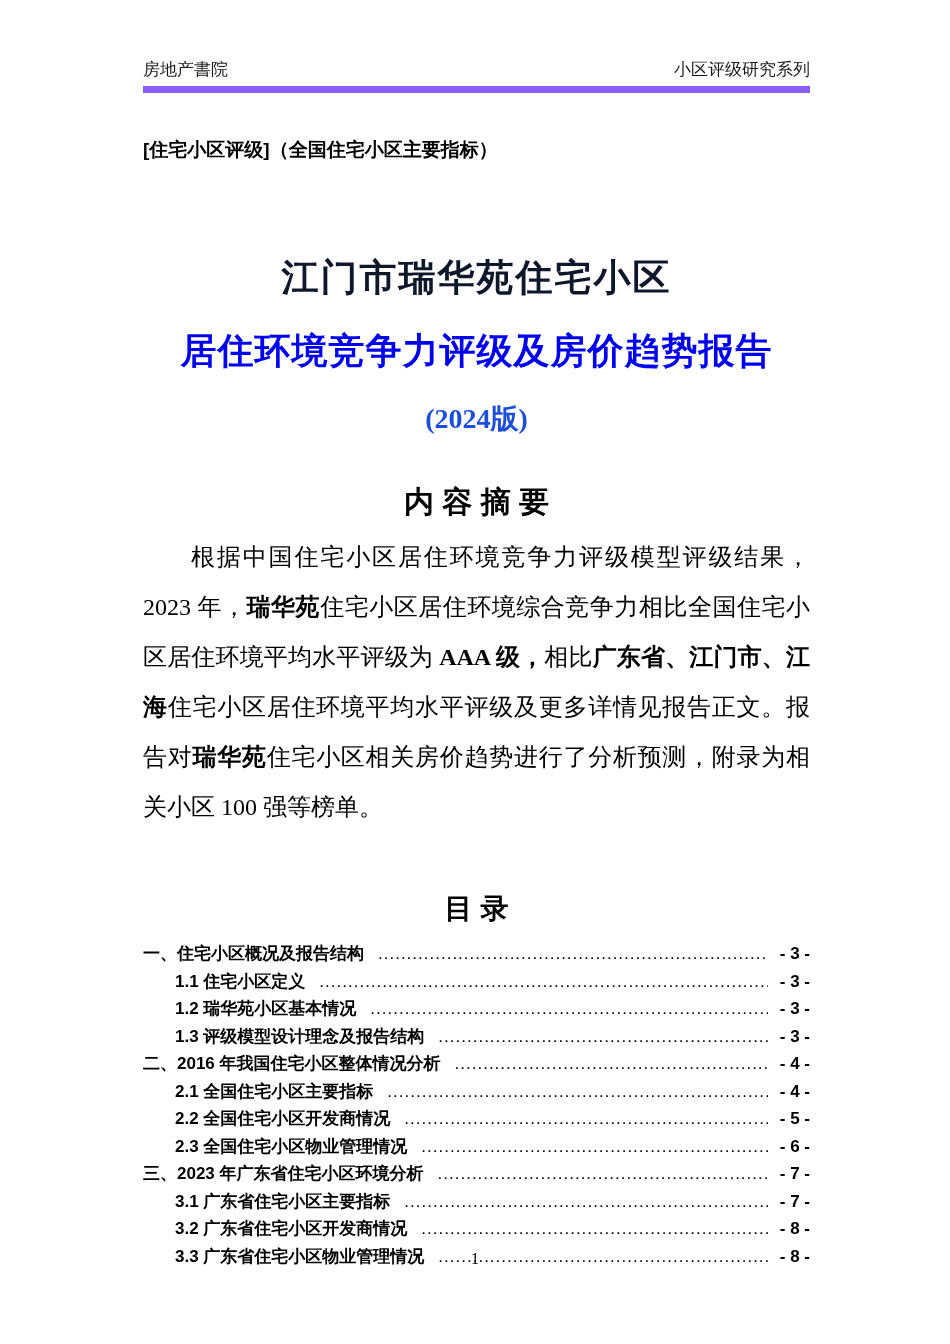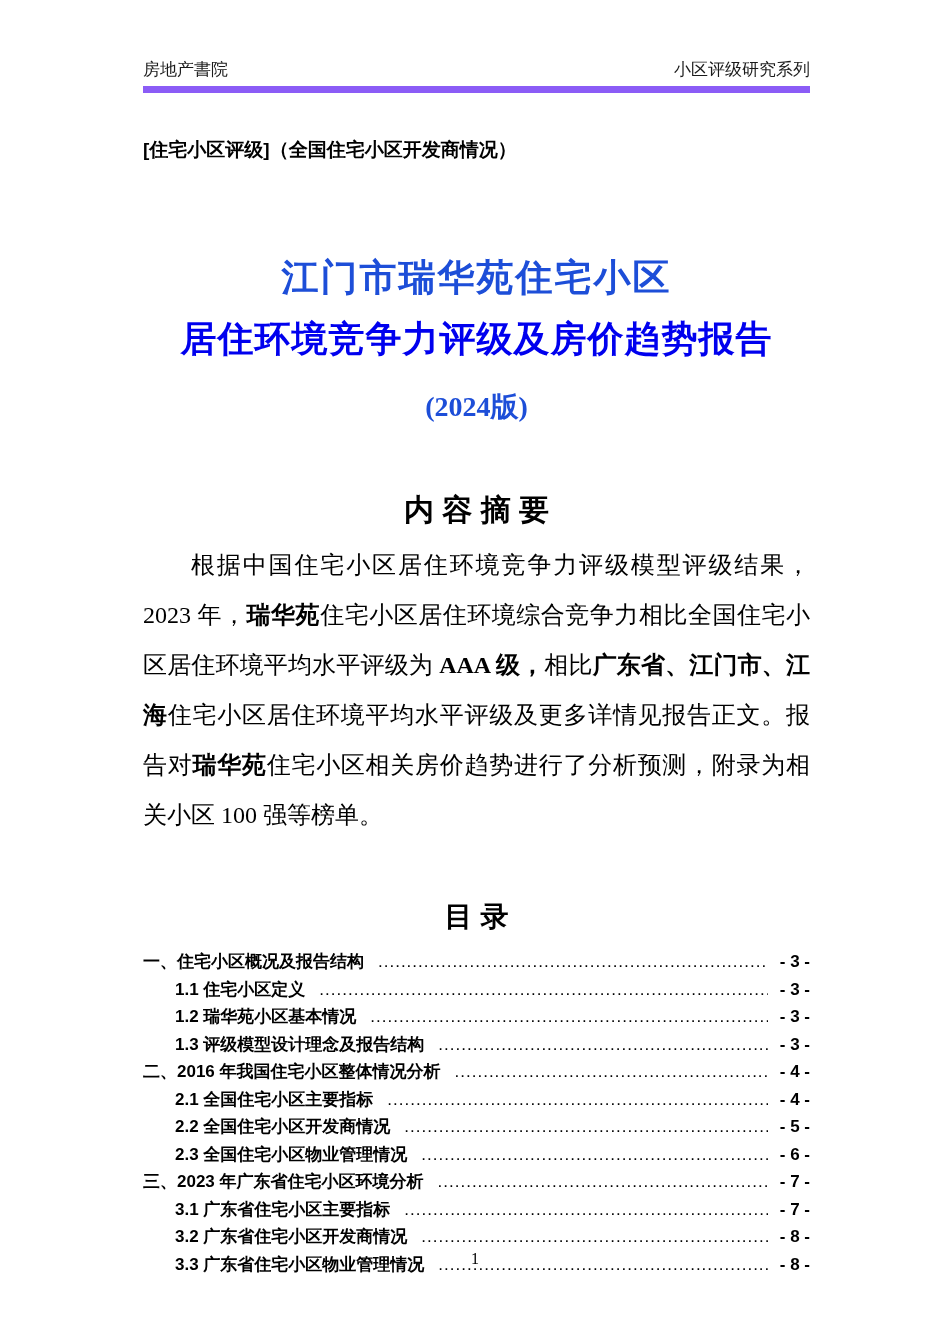--- a/index.html
+++ b/index.html
@@ -28,25 +28,25 @@
   
   .bracket-line {
     margin-top: 44px;
     font-family: "Liberation Sans", sans-serif;
     font-weight: bold;
     font-size: 19px;
   }
   
   .title-block { margin-top: 90px; text-align: center; font-weight: bold; }
   .title-line1 { font-size: 37px; letter-spacing: 2px; }
-  .title-line2 { font-size: 36px; margin-top: 12px; letter-spacing: 1px; text-align: center; }
+  .title-line2 { font-size: 36px; margin-top: 24px; letter-spacing: 1px; text-align: center; }
   .title-edition { font-size: 28px; margin-top: 24px; }
   
   .summary-heading {
-    margin-top: 64px;
+    margin-top: 44px;
     text-align: center;
     font-family: "Liberation Sans", sans-serif;
     font-weight: bold;
     font-size: 30px;
   }
   .summary-paragraph {
     margin-top: 9px;
     font-size: 24px;
     line-height: 50px;
     text-align: justify;
@@ -99,24 +99,24 @@
 </head>
 <body>
 
 <div class="page">
 
   <div class="doc-header">
     <span>房地产書院</span>
     <span>小区评级研究系列</span>
   </div>
 
-  <div class="bracket-line">[住宅小区评级]（全国住宅小区开发商情况）</div>
+  <div class="bracket-line">[住宅小区评级]（全国住宅小区主要指标）</div>
 
   <div class="title-block">
-    <div class="title-line1" style="color: #1d4ed8;">江门市瑞华苑住宅小区</div>
+    <div class="title-line1" style="color: #0f172a;">江门市瑞华苑住宅小区</div>
     <div class="title-line2" style="color: rgb(0, 0, 238);">居住环境竞争力评级及房价趋势报告</div>
     <div class="title-edition" style="color: #1d4ed8;">(2024版)</div>
   </div>
 
   <div class="summary-heading">内 容 摘 要</div>
 
   <p class="summary-paragraph"><span>根据中国住宅小区居住环境竞争力评级模型评级结果，2023 年，</span><span class="seg-bold">瑞华苑</span><span>住宅小区居住环境综合竞争力相比全国住宅小区居住环境平均水平评级为 </span><span class="seg-bold">AAA 级，</span><span>相比</span><span class="seg-bold">广东省、江门市、江海</span><span>住宅小区居住环境平均水平评级及更多详情见报告正文。报告对</span><span class="seg-bold">瑞华苑</span><span>住宅小区相关房价趋势进行了分析预测，附录为相关小区 100 强等榜单。</span></p>
 
   <div class="toc-heading">目  录</div>
 

